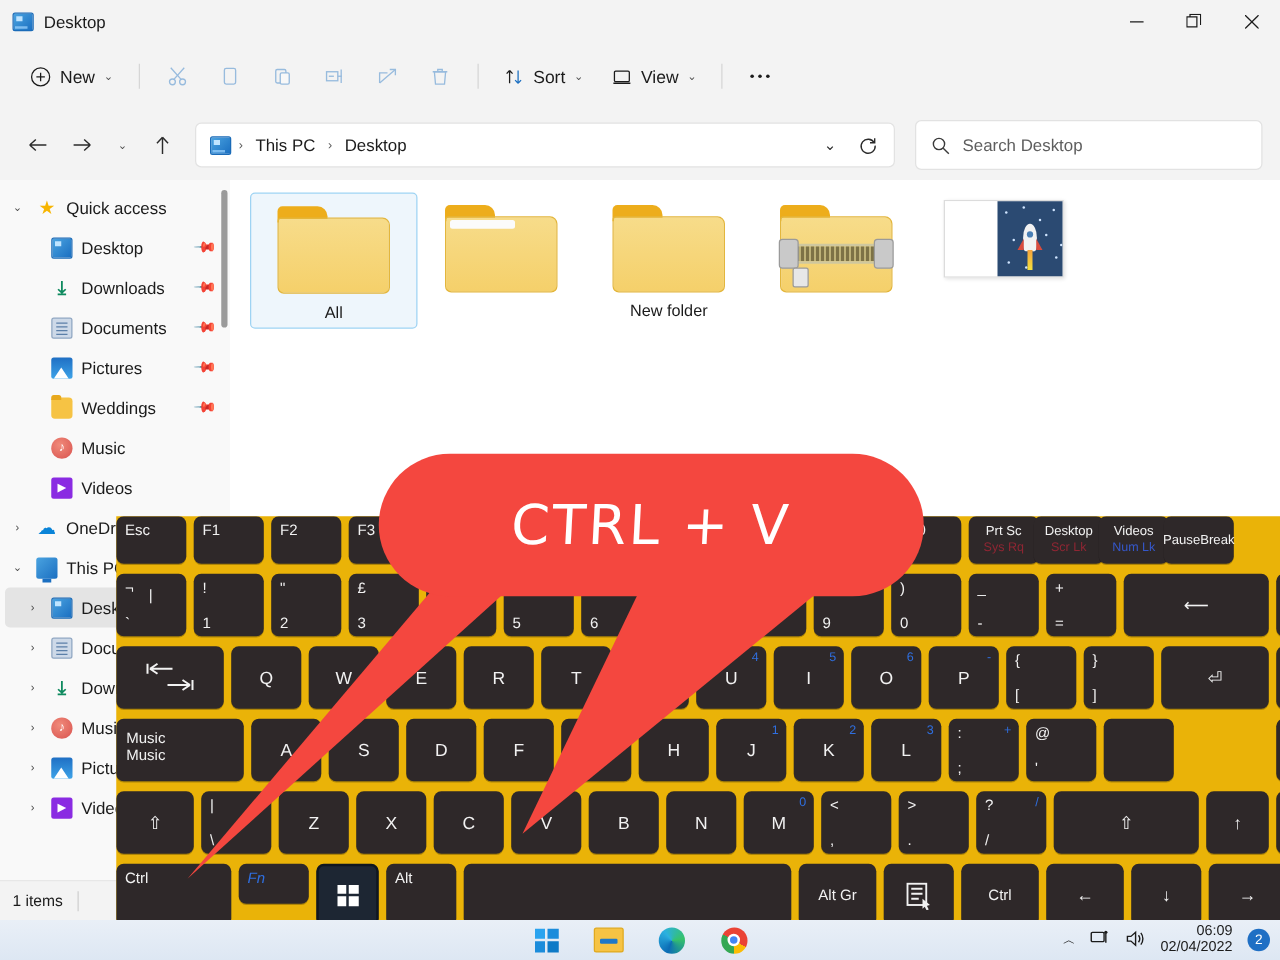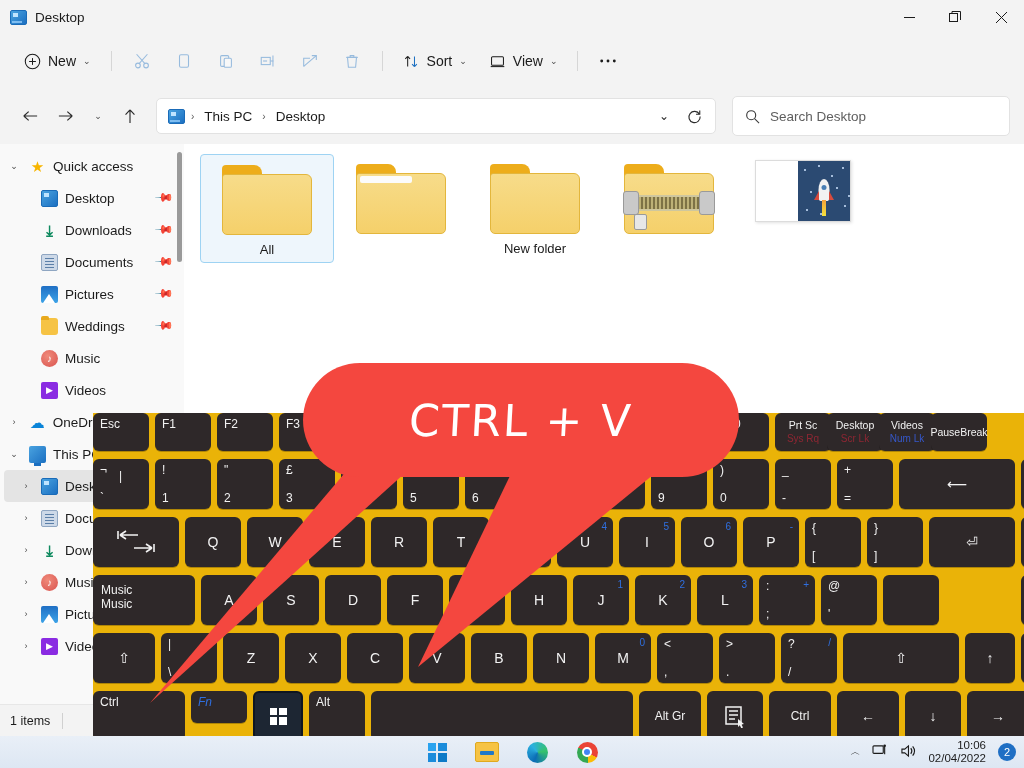--- a/index.html
+++ b/index.html
@@ -905,18 +905,18 @@
         </svg>
     </span>
     <span>
       <svg width="16" height="14" viewBox="0 0 17 15">
           <path d="M2 5.5h3l4-3.5v11l-4-3.5H2z" fill="none" stroke="#1b1b1b" stroke-width="1.2"></path>
           <path d="M11.5 4.5a5 5 0 0 1 0 6" fill="none" stroke="#1b1b1b" stroke-width="1.2"></path>
           <path d="M13.5 2.5a8 8 0 0 1 0 10" fill="none" stroke="#1b1b1b" stroke-width="1.2"></path>
         </svg>
     </span>
     <span class="clock">
-      <span>10:06</span>
+      <span>06:09</span>
       <span>02/04/2022</span>
     </span>
     <span class="notif-badge">2</span>
   </div>
 </div>
 
 </body></html>

